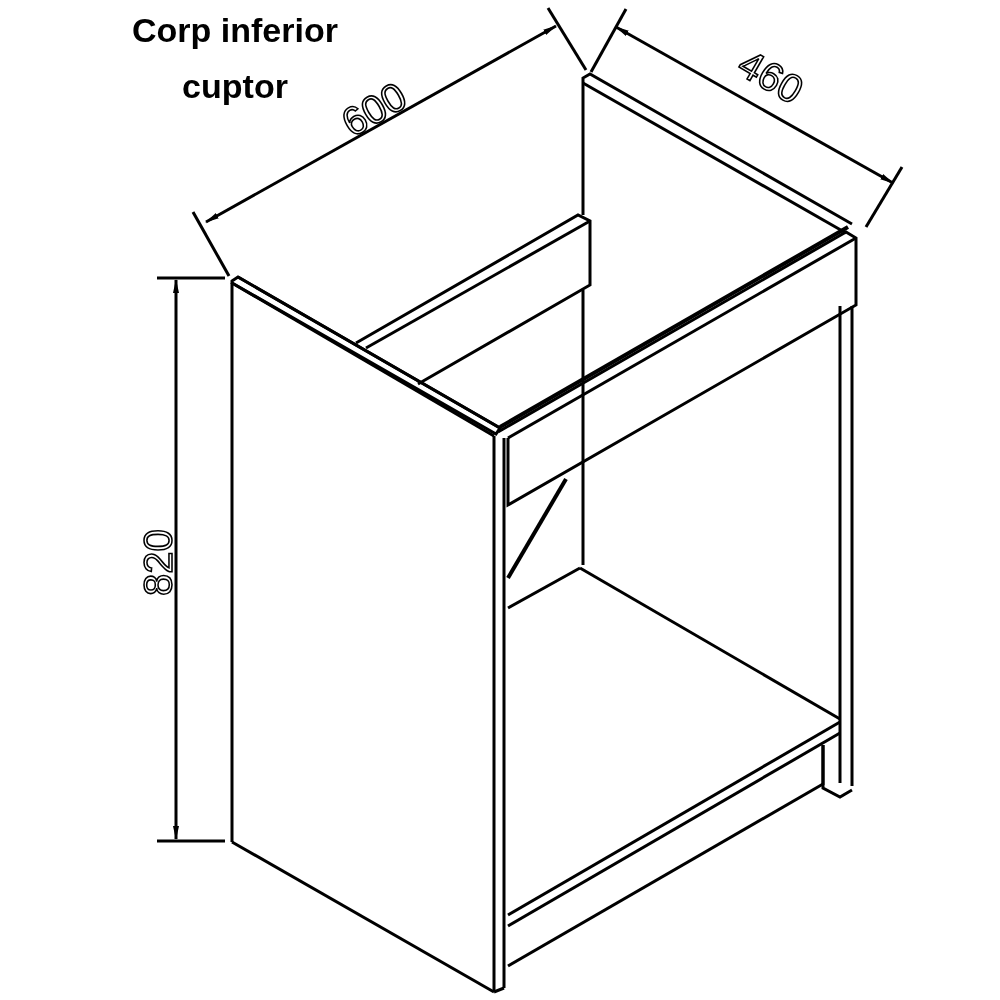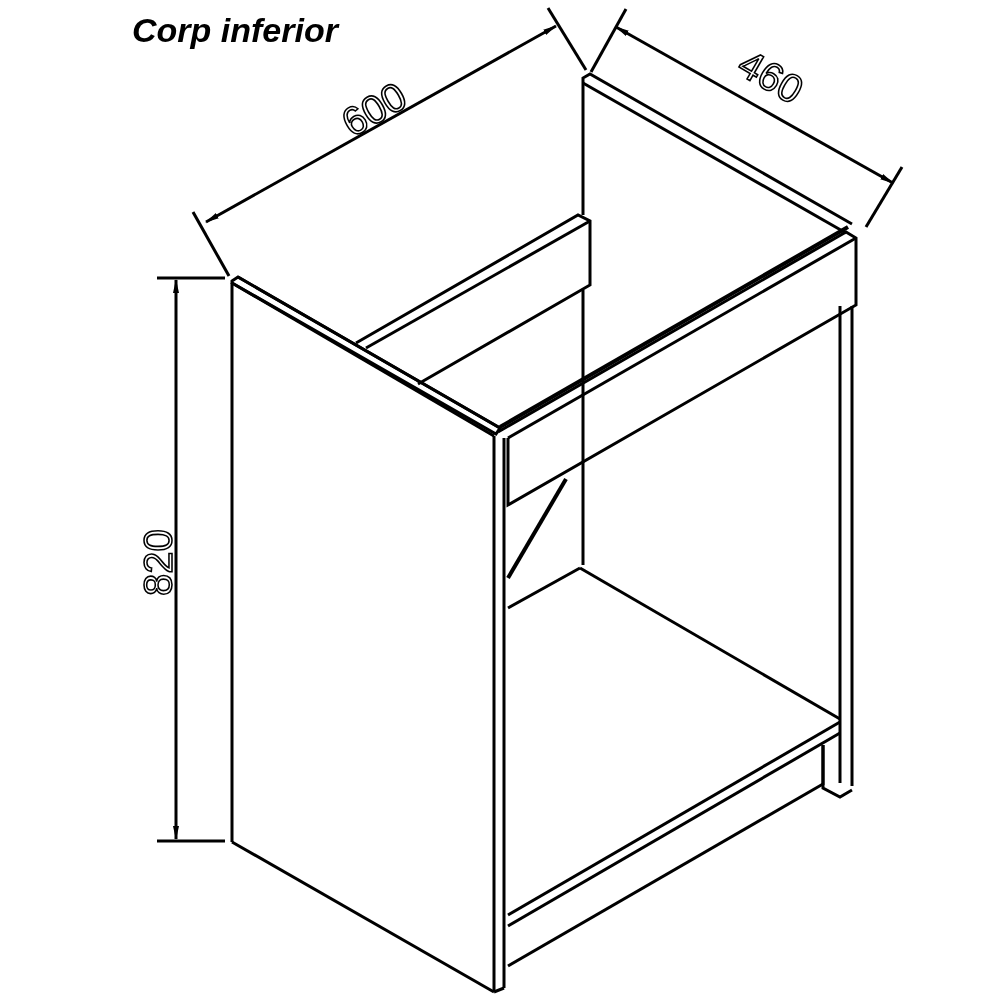--- a/index.html
+++ b/index.html
@@ -1,29 +1,30 @@
 <!DOCTYPE html>
 <html><head>
   <meta charset="utf-8">
   <style>
     html, body { margin: 0; padding: 0; background: #ffffff; }
     body { width: 1000px; height: 1000px; position: relative; overflow: hidden; }
     .title {
       position: absolute; left: 60px; top: 2px; width: 350px;
       text-align: center; font-family: "Liberation Sans", sans-serif;
-      font-weight: bold; font-size: 34px; line-height: 56px; color: #000; font-style: italic;
+      font-weight: bold; font-size: 34px; line-height: 56px; color: #000;
     }
     svg { position: absolute; left: 0; top: 0; }
     .dim-text { font-family: "Liberation Sans", sans-serif; font-size: 40px; fill: #fff; stroke: #000; stroke-width: 1.6px; }
   </style>
 </head>
 <body>
 
 <div class="title">
   <div>Corp inferior</div>
+  <div>cuptor</div>
 </div>
 
 <svg width="1000" height="1000" viewBox="0 0 1000 1000">
   <defs>
     <marker id="arr" markerWidth="14" markerHeight="8" refX="13" refY="4" orient="auto" markerUnits="userSpaceOnUse">
       <path d="M0,1 L14,4 L0,7 Z" fill="#000"></path>
     </marker>
     <marker id="arrs" markerWidth="14" markerHeight="8" refX="1" refY="4" orient="auto" markerUnits="userSpaceOnUse">
       <path d="M14,1 L0,4 L14,7 Z" fill="#000"></path>
     </marker>

